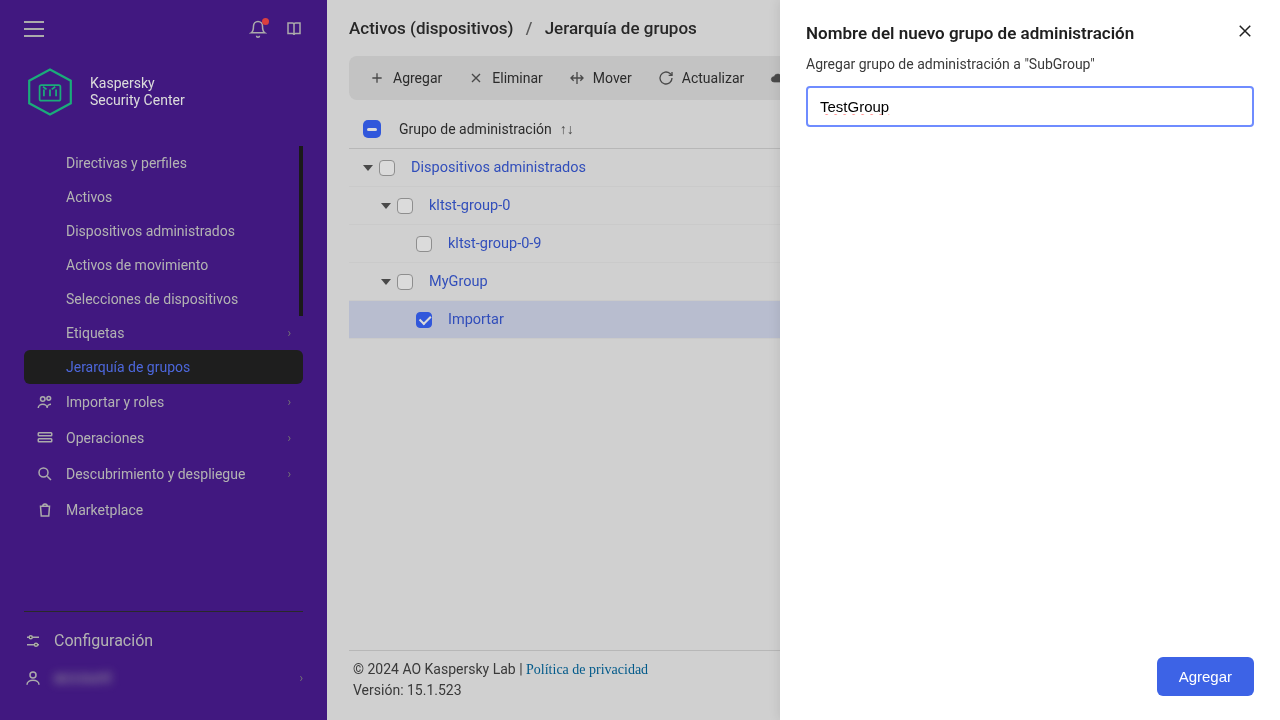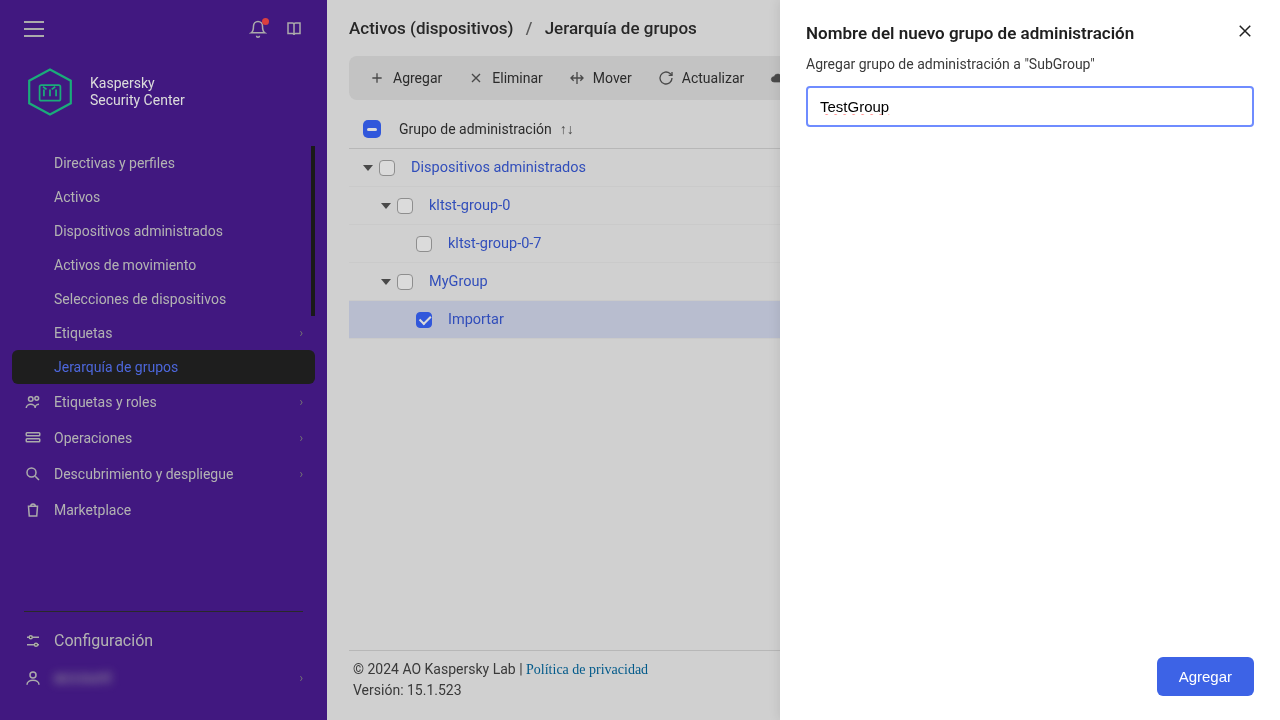--- a/index.html
+++ b/index.html
@@ -10,21 +10,21 @@
   .sidebar {
     width: 327px; height: 720px; background: #4c1d95; color: #c8c8c8;
     display: flex; flex-direction: column;
   }
   .top-icons { display: flex; justify-content: space-between; align-items: center; padding: 20px 24px 10px 24px; }
   .hamburger { cursor: pointer; }
   .right-icons { display: flex; gap: 18px; align-items: center; }
   .logo-block { display: flex; align-items: center; gap: 14px; padding: 14px 24px 28px 24px; }
   .hex-logo { width: 52px; height: 52px; }
   .brand-text { color: #fff; font-size: 14px; line-height: 1.25; }
-  .nav { flex: 1; padding: 0 12px; font-size: 14px; overflow: hidden; }
+  .nav { flex: 1; padding: 0 24px; font-size: 14px; overflow: hidden; }
   .nav-item {
     display: flex; align-items: center; justify-content: space-between;
     padding: 9px 12px; border-radius: 6px; cursor: pointer; color: #d0d0d0;
   }
   .nav-item .lbl { display: flex; align-items: center; gap: 12px; }
   .nav-item .svg-slot { width: 18px; display:flex; justify-content:center; }
   .nav-item.active { background: #232323; color: #5a78ff; }
   .nav-item.sub { padding-left: 42px; font-size: 14px; }
   .chev { font-size: 12px; color: #888; }
   .divider { border-top: 1px solid #303030; margin: 10px 12px; }
@@ -187,21 +187,21 @@
     <div class="nav-item">
       <span class="lbl">
         <span class="svg-slot">
           <svg width="18" height="18" viewBox="0 0 24 24" fill="none" stroke="#c8c8c8" stroke-width="2">
               <circle cx="9" cy="8" r="3"></circle>
               <path d="M3 20c0-3 3-5 6-5s6 2 6 5"></path>
               <circle cx="17" cy="7" r="2.5"></circle>
               <path d="M15 19c0-2.5 3-4 5-4"></path>
             </svg>
         </span>
-        <span>Etiquetas y roles</span>
+        <span>Importar y roles</span>
       </span>
       <span class="chev">›</span>
     </div>
     <div class="nav-item">
       <span class="lbl">
         <span class="svg-slot">
           <svg width="18" height="18" viewBox="0 0 24 24" fill="none" stroke="#c8c8c8" stroke-width="2">
               <rect x="3" y="5" width="18" height="4" rx="1"></rect>
               <rect x="3" y="13" width="18" height="4" rx="1"></rect>
             </svg>
@@ -324,21 +324,21 @@
         <div class="row">
           <span class="spacer" style="width: 18px;"></span>
           <span class="tri"></span>
           <span class="chk"></span>
           <a class="link">kltst-group-0</a>
         </div>
         <div class="row">
           <span class="spacer" style="width: 36px;"></span>
           <span class="tri-gap"></span>
           <span class="chk"></span>
-          <a class="link">kltst-group-0-7</a>
+          <a class="link">kltst-group-0-9</a>
         </div>
         <div class="row">
           <span class="spacer" style="width: 18px;"></span>
           <span class="tri"></span>
           <span class="chk"></span>
           <a class="link">MyGroup</a>
         </div>
         <div class="row selected">
           <span class="spacer" style="width: 36px;"></span>
           <span class="tri-gap"></span>

